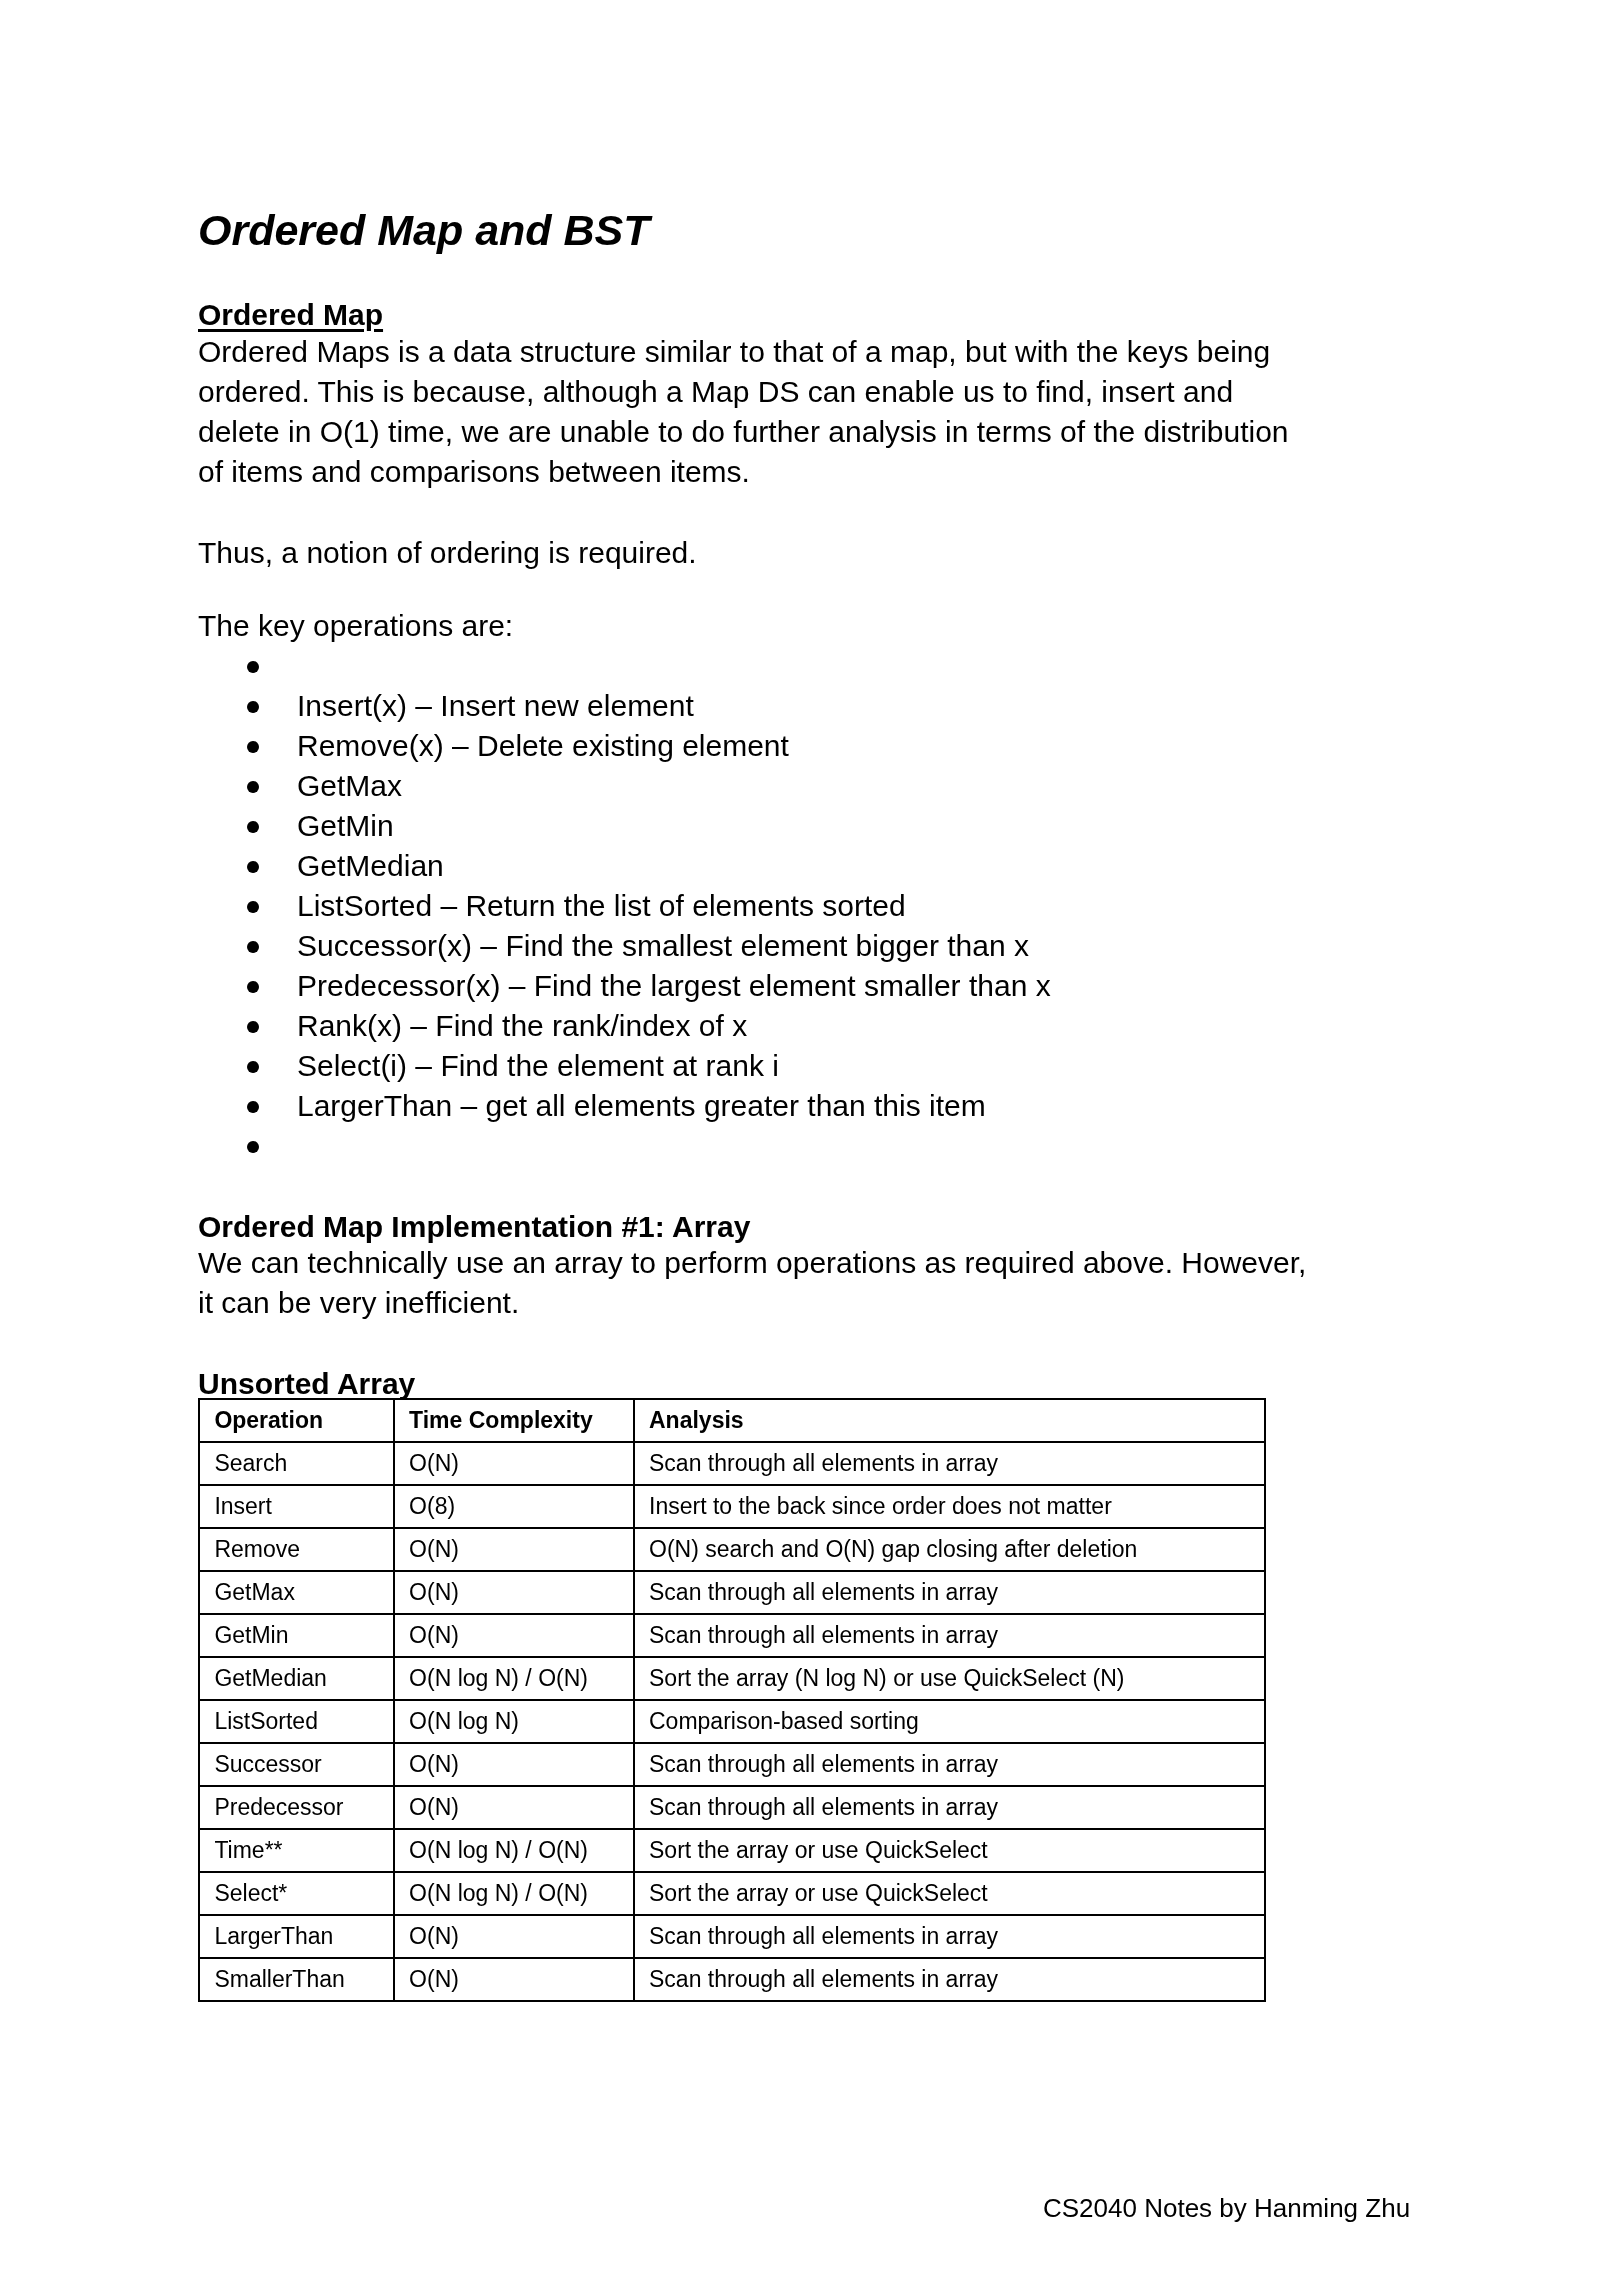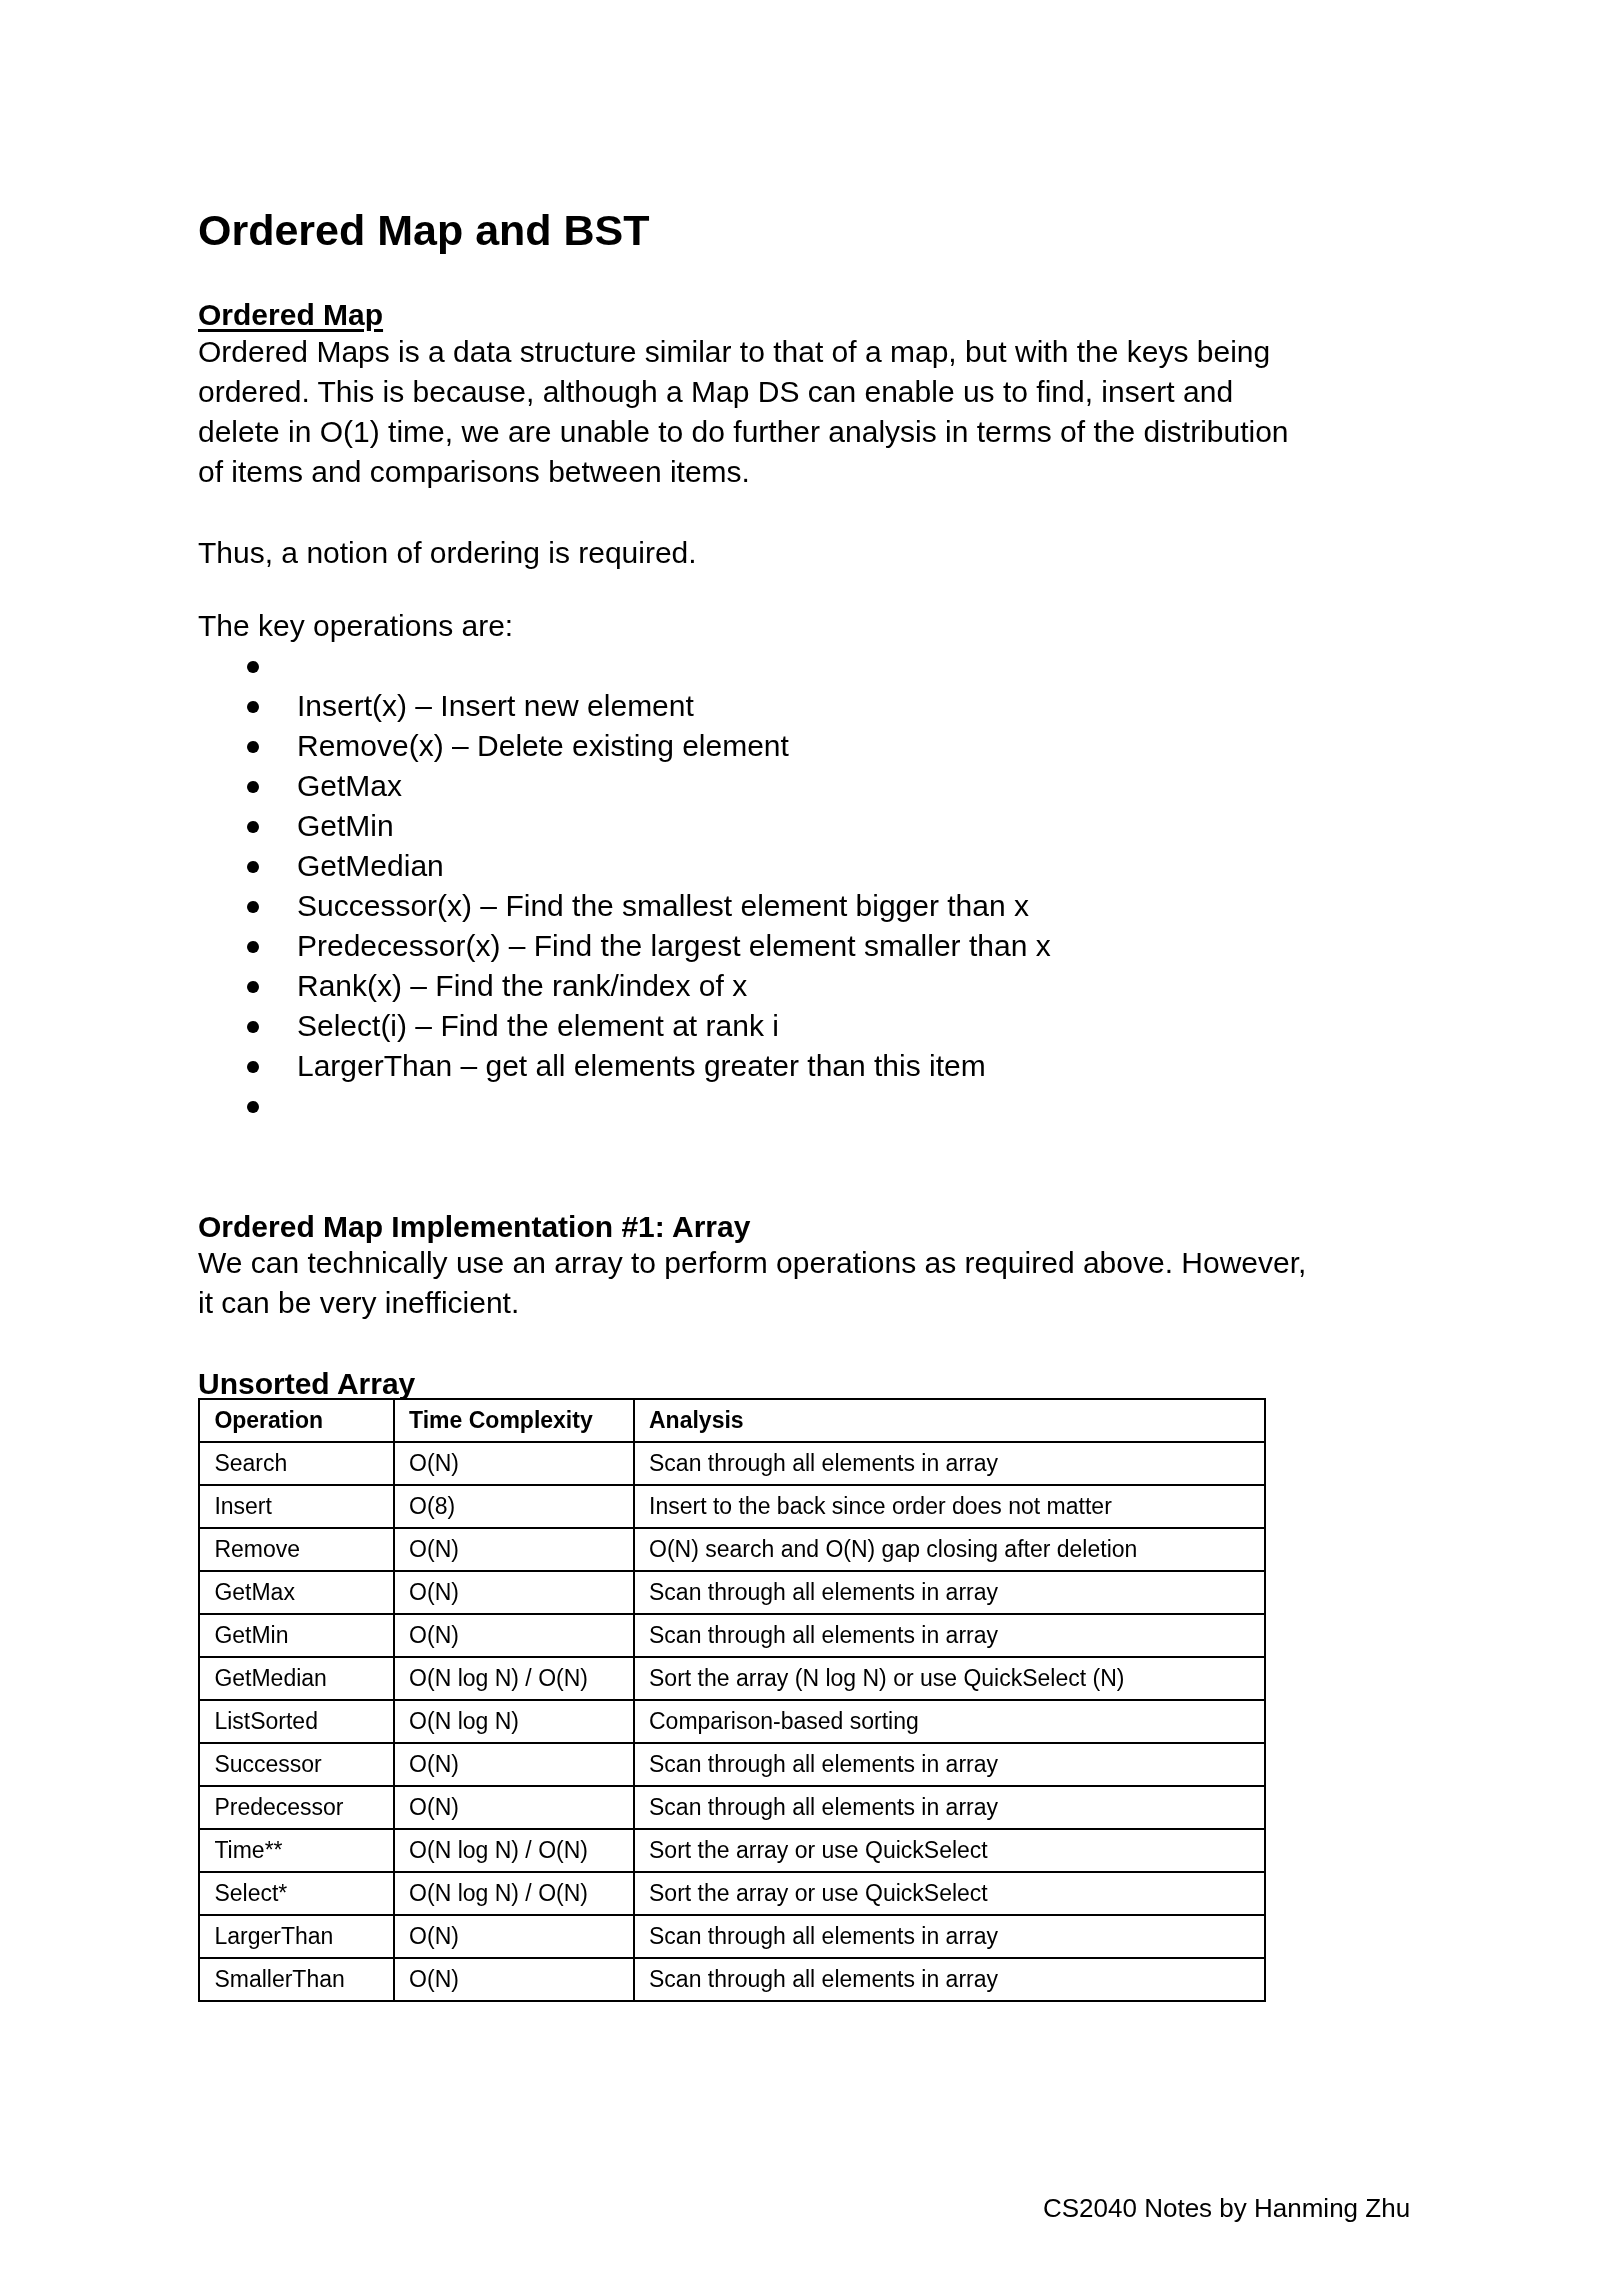--- a/index.html
+++ b/index.html
@@ -21,21 +21,21 @@
   table.ops col.c1 { width: 232px; }
   table.ops col.c2 { width: 271px; }
   table.ops col.c3 { width: 730px; }
   .footer { position: absolute; left: 1043px; top: 2193px; font-size: 26px; white-space: nowrap; }
 </style>
 </head>
 <body>
 
 <div class="page">
 
-  <div class="abs title" style="top:209px;">Ordered Map and BST</div>
+  <div class="abs title" style="top:209px;font-style:italic;">Ordered Map and BST</div>
 
   <div class="abs h-underline" style="top:298px;">Ordered Map</div>
 
   <div class="abs body" style="top:332px;">
     <div class="line">Ordered Maps is a data structure similar to that of a map, but with the keys being</div>
     <div class="line">ordered. This is because, although a Map DS can enable us to find, insert and</div>
     <div class="line">delete in O(1) time, we are unable to do further analysis in terms of the distribution</div>
     <div class="line">of items and comparisons between items.</div>
   </div>
 
@@ -43,20 +43,21 @@
 
   <div class="abs body" style="top:606px;">The key operations are:</div>
 
   <ul class="abs bullet-list" style="top:646px;">
     <li class="bullet-item"><span class="bullet-dot"></span></li>
     <li class="bullet-item"><span class="bullet-dot"></span><span>Insert(x) – Insert new element</span></li>
     <li class="bullet-item"><span class="bullet-dot"></span><span>Remove(x) – Delete existing element</span></li>
     <li class="bullet-item"><span class="bullet-dot"></span><span>GetMax</span></li>
     <li class="bullet-item"><span class="bullet-dot"></span><span>GetMin</span></li>
     <li class="bullet-item"><span class="bullet-dot"></span><span>GetMedian</span></li>
+    <li class="bullet-item"><span class="bullet-dot"></span><span>ListSorted – Return the list of elements sorted</span></li>
     <li class="bullet-item"><span class="bullet-dot"></span><span>Successor(x) – Find the smallest element bigger than x</span></li>
     <li class="bullet-item"><span class="bullet-dot"></span><span>Predecessor(x) – Find the largest element smaller than x</span></li>
     <li class="bullet-item"><span class="bullet-dot"></span><span>Rank(x) – Find the rank/index of x</span></li>
     <li class="bullet-item"><span class="bullet-dot"></span><span>Select(i) – Find the element at rank i</span></li>
     <li class="bullet-item"><span class="bullet-dot"></span><span>LargerThan – get all elements greater than this item</span></li>
     <li class="bullet-item"><span class="bullet-dot"></span></li>
   </ul>
 
   <div class="abs h-bold" style="top:1210px;">Ordered Map Implementation #1: Array</div>
 

